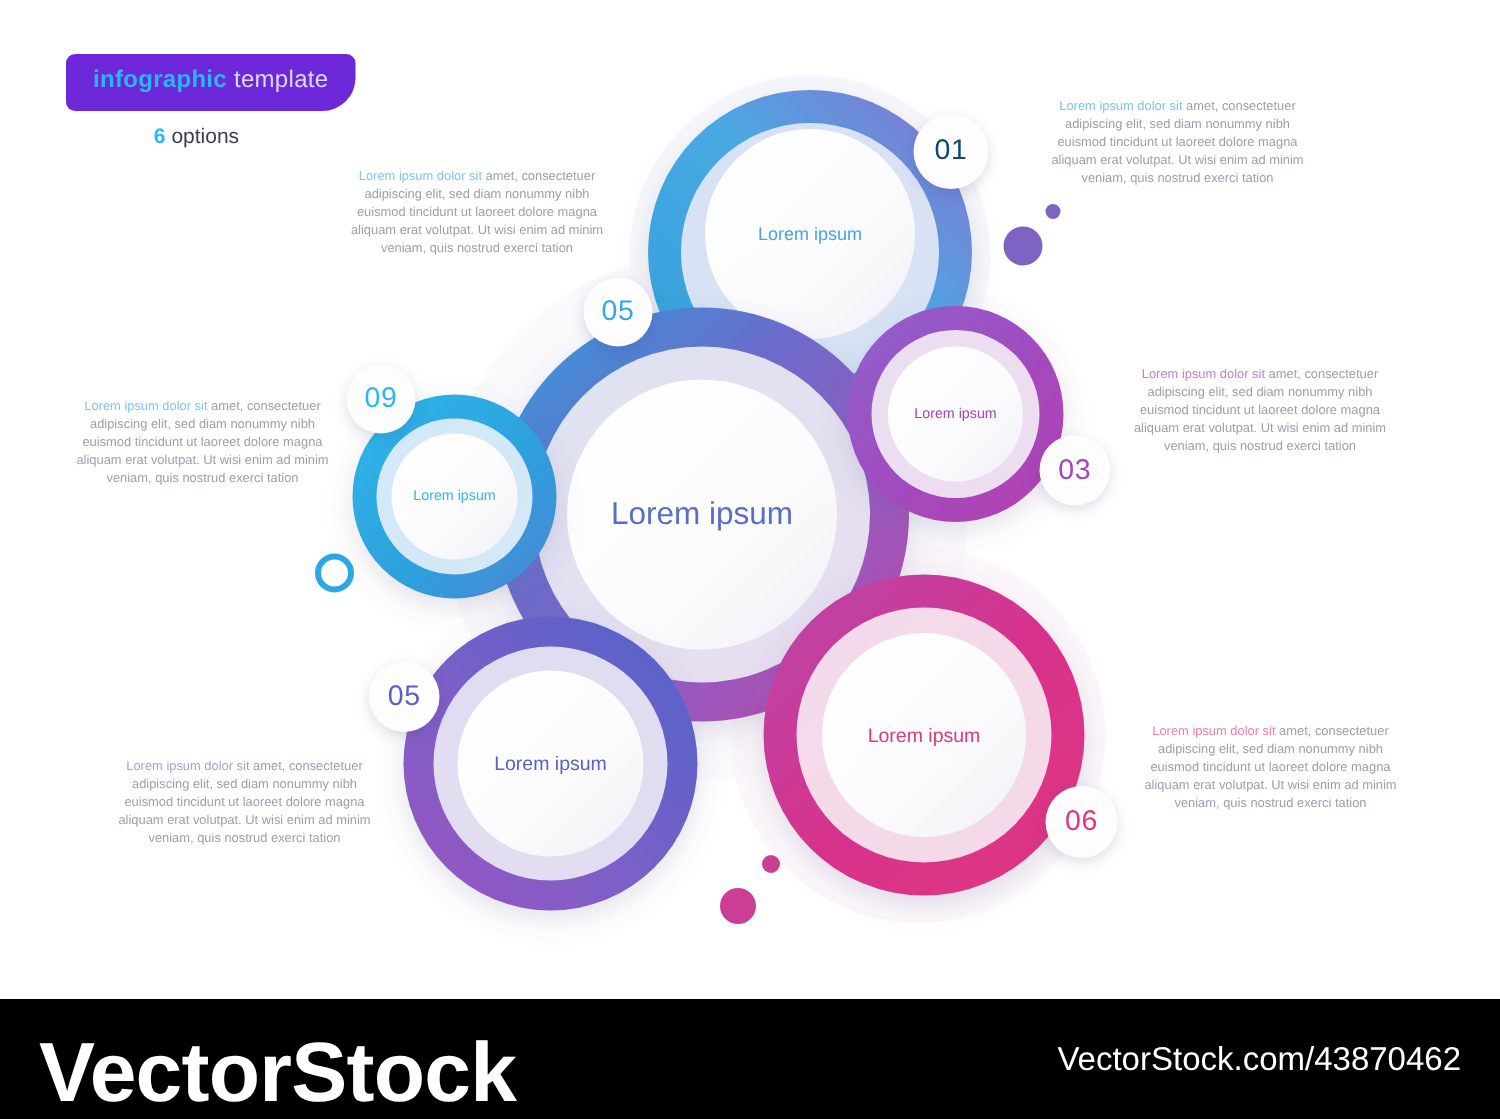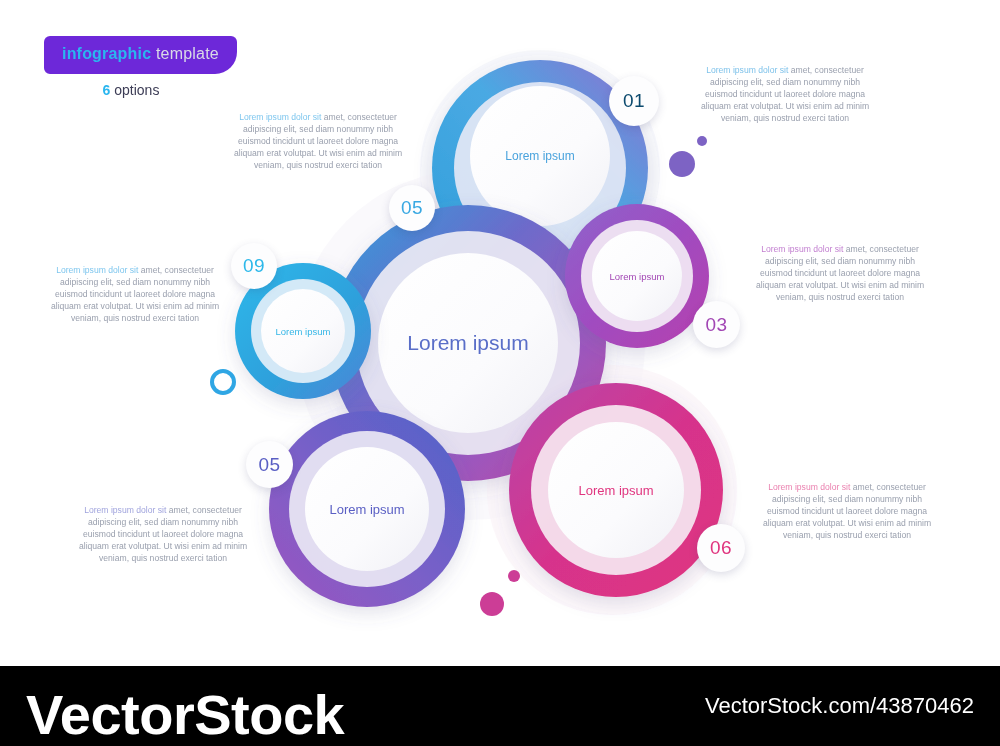--- a/index.html
+++ b/index.html
@@ -191,21 +191,21 @@
     <div class="clabel" style="left:616px;top:490px;font-size:13px;color:#e0357f;">Lorem ipsum</div>
 
     <div class="numbadge" style="left:609px;top:76px;width:50px;height:50px;color:#0c4a6e;">
       <span>01</span>
     </div>
 
     <div class="numbadge" style="left:389px;top:185px;width:46px;height:46px;color:#39a8e2;">
       <span>05</span>
     </div>
 
-    <div class="numbadge" style="left:693px;top:301px;width:47px;height:47px;color:#a246b4;">
+    <div class="numbadge" style="left:693px;top:290px;width:47px;height:47px;color:#a246b4;">
       <span>03</span>
     </div>
 
     <div class="numbadge" style="left:231px;top:243px;width:46px;height:46px;color:#2cb8ea;">
       <span>09</span>
     </div>
 
     <div class="numbadge" style="left:246px;top:441px;width:47px;height:47px;color:#5a5fc4;">
       <span>05</span>
     </div>

